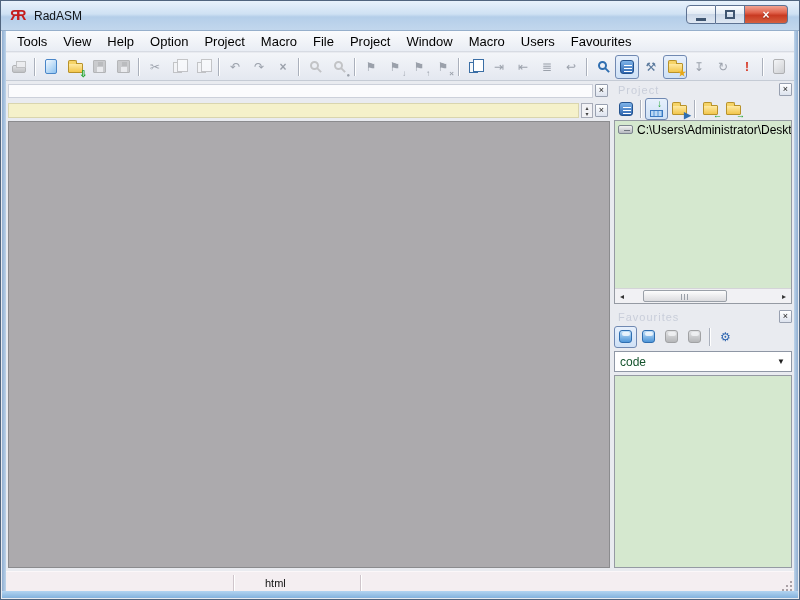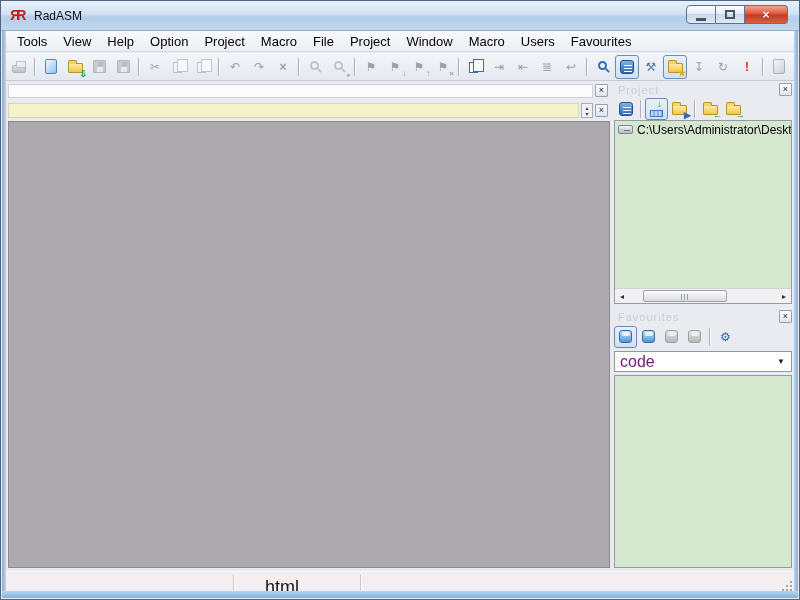--- a/index.html
+++ b/index.html
@@ -109,29 +109,29 @@
   .path-text{font-size:12px;color:#000}
   .hscroll{height:15px;background:#f1f1f4;border-top:1px solid #d4d4d8;position:relative;display:flex;
     align-items:center;justify-content:space-between}
   .hs-ar{width:14px;height:15px;display:flex;align-items:center;justify-content:center;font-size:8px;color:#333}
   .hs-thumb{position:absolute;left:28px;top:1px;width:84px;height:12px;border:1px solid #9aa0a8;border-radius:2px;
     background:linear-gradient(#fdfdfd,#dcdcdf)}
   .hs-thumb::after{content:"";position:absolute;left:50%;top:3px;width:8px;height:6px;transform:translateX(-50%);
     background:repeating-linear-gradient(90deg,#9aa0a8 0 1px,rgba(0,0,0,0) 1px 3px)}
   .combo{position:absolute;left:613px;top:350px;width:178px;height:21px;background:#fff;border:1px solid #8f97a5;
     display:flex;align-items:center;padding-left:5px}
-  .combo-text{font-size:16px;color:#701a75;flex:1}
+  .combo-text{font-size:12px;color:#14532d;flex:1}
   .combo-arrow{font-size:8px;color:#202020;padding-right:6px}
   .green2{position:absolute;left:613px;top:374px;width:178px;height:193px;border:1px solid #959aa3;background:#d5e8cf}
 
   
   .statusbar{position:absolute;left:5px;right:5px;top:570px;height:23px;background:#f4eef1;border-top:1px solid #fbf7f9}
   .sb-div{position:absolute;top:3px;height:17px;width:0;border-left:1px solid #cfc5cb;border-right:1px solid #fff}
   .sb-d1{left:227px}.sb-d2{left:354px}
-  .sb-text{position:absolute;left:259px;top:5px;font-size:18px;color:#141414}
+  .sb-text{position:absolute;left:259px;top:5px;font-size:11px;color:#141414}
   .sb-grip{position:absolute;right:1px;bottom:2px;width:13px;height:13px}
   .sb-grip::before{content:"";position:absolute;right:1px;bottom:1px;width:2px;height:2px;background:#aaa1a6;
     box-shadow:-4px 0 #aaa1a6,-8px 0 #aaa1a6,0 -4px #aaa1a6,-4px -4px #aaa1a6,0 -8px #aaa1a6}
   .border-l{position:absolute;left:1px;top:30px;bottom:1px;width:4px;background:linear-gradient(90deg,#8fadd0,#bcd3ea)}
   .border-r{position:absolute;right:1px;top:30px;bottom:1px;width:4px;background:linear-gradient(270deg,#8fadd0,#bcd3ea)}
   .border-b{position:absolute;left:1px;right:1px;bottom:1px;height:7px;background:linear-gradient(#b2d4f1,#84b2dd)}
 </style>
 </head>
 <body>
 

